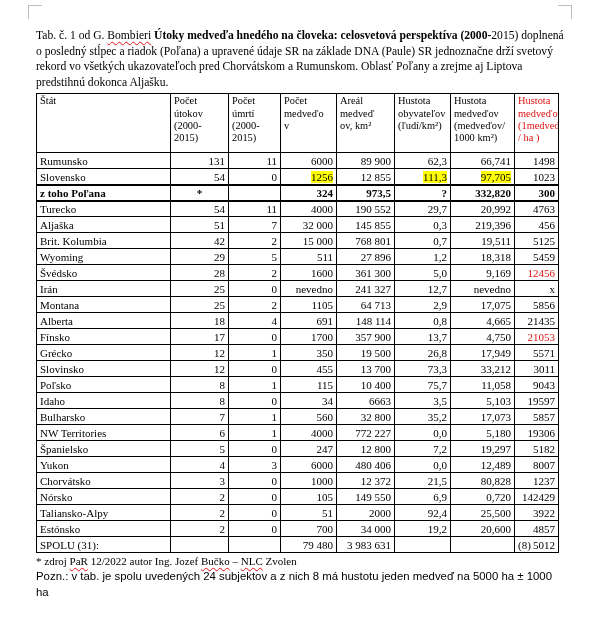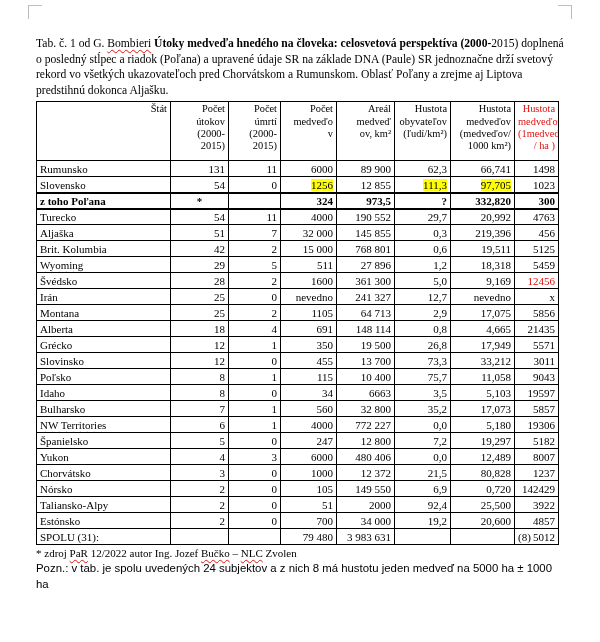--- a/index.html
+++ b/index.html
@@ -1,21 +1,21 @@
 <!DOCTYPE html>
 <html style="--red: #e01010; --hl: #ffff00;"><head>
 <meta charset="utf-8">
 <style>
   html,body{margin:0;padding:0;background:#ffffff;}
   body{
     width:600px;height:642px;position:relative;overflow:hidden;
     font-family:"Liberation Serif","DejaVu Serif",serif;
     color:#000;
   }
-  .page{position:absolute;left:36px;top:36px;width:530px;}
+  .page{position:absolute;left:36px;top:28px;width:530px;}
   
   .crop{position:absolute;width:13px;height:13px;}
   .crop-tl{left:28px;top:5px;border-left:1px solid #bdbdbd;border-top:1px solid #bdbdbd;}
   .crop-tr{right:28px;top:5px;border-right:1px solid #bdbdbd;border-top:1px solid #bdbdbd;}
   .title{
     margin:0 0 3px 0;font-size:11.6px;line-height:15.6px;width:528px;
   }
   .b{font-weight:bold;}
   .sq{
     text-decoration:underline;
@@ -27,21 +27,21 @@
   table{
     border-collapse:collapse;table-layout:fixed;width:522px;
     font-size:11px;
   }
   col.c1{width:134px;} col.c2{width:58px;} col.c3{width:52px;}
   col.c4{width:56px;}  col.c5{width:58px;} col.c6{width:56px;}
   col.c7{width:64px;}  col.c8{width:44px;}
   th,td{border:1px solid #000;padding:0 3px;overflow:hidden;}
   th{
     font-weight:normal;font-size:10.4px;line-height:12.2px;
-    vertical-align:top;text-align:right;white-space:pre-line;
+    vertical-align:top;text-align:left;white-space:pre-line;
     height:57px;padding-top:1px;
   }
   th.red{color:var(--red,#e01010);}
   tbody tr{height:16px;}
   td.state{text-align:left;white-space:nowrap;}
   td.num{text-align:right;white-space:nowrap;}
   td.ctr{text-align:center;}
   .hl{background:var(--hl,#ffff00);}
   .red{color:var(--red,#e01010);}
   tr.bold-row td{font-weight:bold;border-top:2px solid #000;border-bottom:2px solid #000;}
@@ -153,21 +153,21 @@
           <td class="num"><span>0,3</span></td>
           <td class="num"><span>219,396</span></td>
           <td class="num"><span>456</span></td>
         </tr>
         <tr>
           <td class="state"><span>Brit. Kolumbia</span></td>
           <td class="num"><span>42</span></td>
           <td class="num"><span>2</span></td>
           <td class="num"><span>15 000</span></td>
           <td class="num"><span>768 801</span></td>
-          <td class="num"><span>0,6</span></td>
+          <td class="num"><span>0,7</span></td>
           <td class="num"><span>19,511</span></td>
           <td class="num"><span>5125</span></td>
         </tr>
         <tr>
           <td class="state"><span class="sq">Wyoming</span></td>
           <td class="num"><span>29</span></td>
           <td class="num"><span>5</span></td>
           <td class="num"><span>511</span></td>
           <td class="num"><span>27 896</span></td>
           <td class="num"><span>1,2</span></td>
@@ -206,20 +206,30 @@
         </tr>
         <tr>
           <td class="state"><span>Alberta</span></td>
           <td class="num"><span>18</span></td>
           <td class="num"><span>4</span></td>
           <td class="num"><span>691</span></td>
           <td class="num"><span>148 114</span></td>
           <td class="num"><span>0,8</span></td>
           <td class="num"><span>4,665</span></td>
           <td class="num"><span>21435</span></td>
+        </tr>
+        <tr>
+          <td class="state"><span>Fínsko</span></td>
+          <td class="num"><span>17</span></td>
+          <td class="num"><span>0</span></td>
+          <td class="num"><span>1700</span></td>
+          <td class="num"><span>357 900</span></td>
+          <td class="num"><span>13,7</span></td>
+          <td class="num"><span>4,750</span></td>
+          <td class="num"><span class="red">21053</span></td>
         </tr>
         <tr>
           <td class="state"><span>Grécko</span></td>
           <td class="num"><span>12</span></td>
           <td class="num"><span>1</span></td>
           <td class="num"><span>350</span></td>
           <td class="num"><span>19 500</span></td>
           <td class="num"><span>26,8</span></td>
           <td class="num"><span>17,949</span></td>
           <td class="num"><span>5571</span></td>

